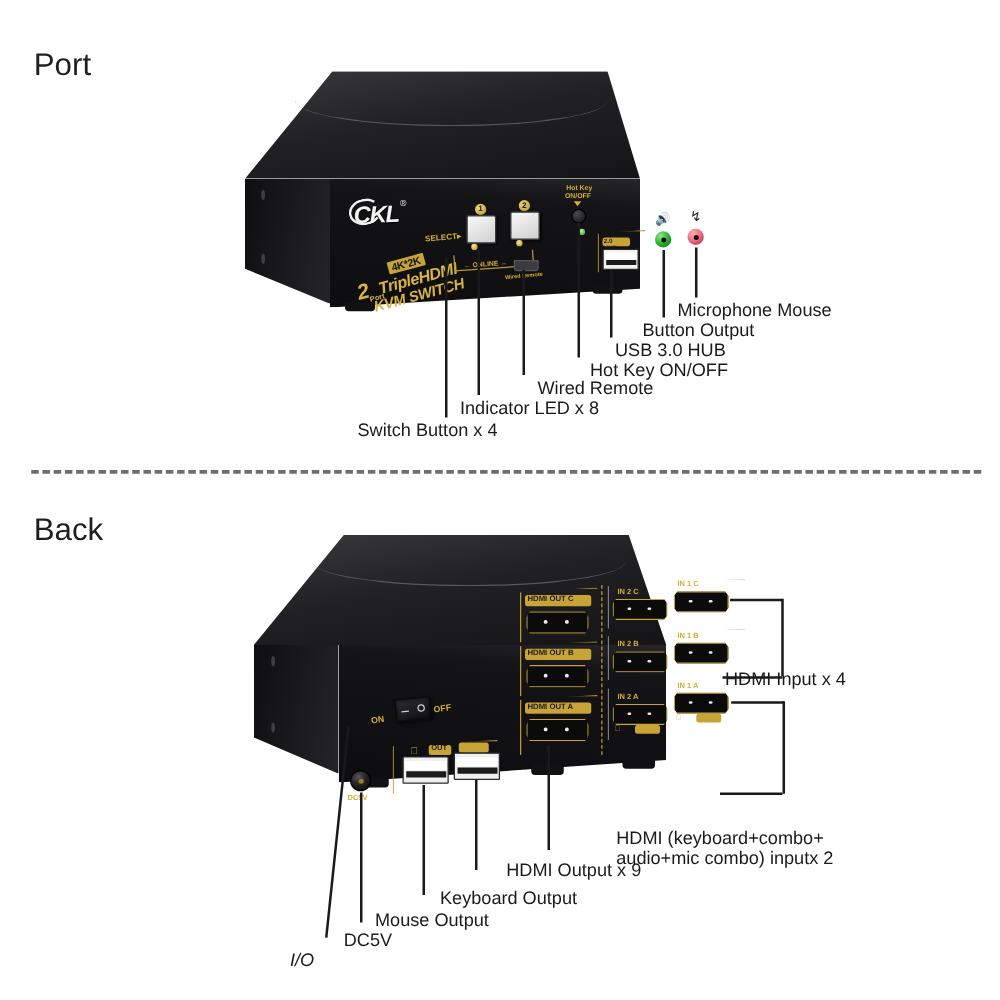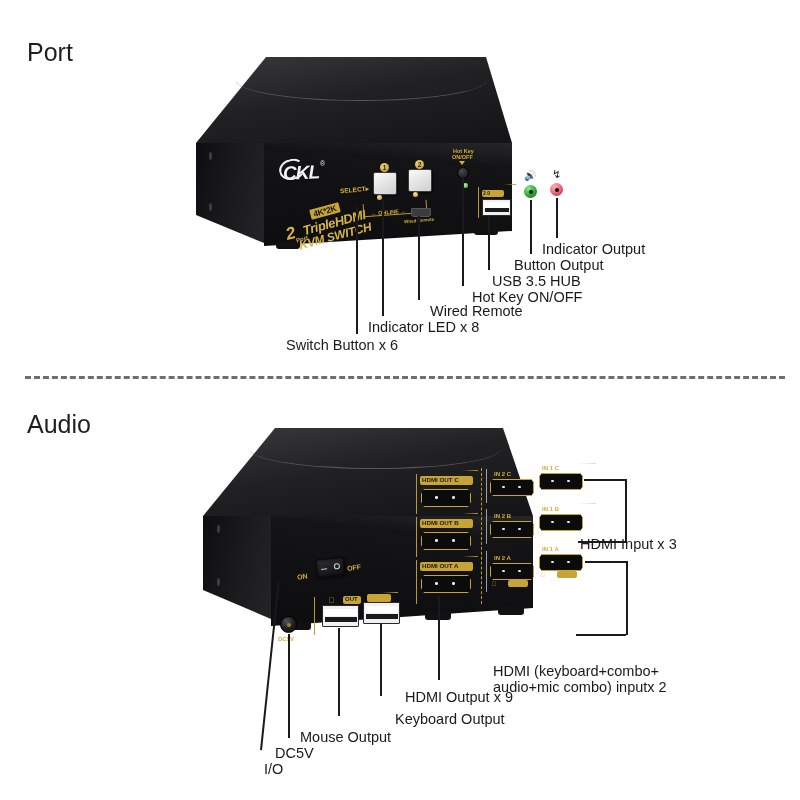--- a/index.html
+++ b/index.html
@@ -408,31 +408,31 @@
 </div>
 
 <div class="leader leader-v" style="left:356px; top:206px; height:128px;"></div>
 <div class="leader leader-v" style="left:382px; top:200px; height:116px;"></div>
 <div class="leader leader-v" style="left:418px; top:216px; height:84px;"></div>
 <div class="leader leader-v" style="left:462px; top:178px; height:108px;"></div>
 <div class="leader leader-v" style="left:488px; top:216px; height:54px;"></div>
 <div class="leader leader-v" style="left:530px; top:200px; height:54px;"></div>
 <div class="leader leader-v" style="left:556px; top:198px; height:40px;"></div>
 
-<div class="callout" style="left:286px; top:336px;">Switch Button x 6</div>
+<div class="callout" style="left:286px; top:336px;">Switch Button x 4</div>
 <div class="callout" style="left:368px; top:318px;">Indicator LED x 8</div>
 <div class="callout" style="left:430px; top:302px;">Wired Remote</div>
 <div class="callout" style="left:472px; top:288px;">Hot Key ON/OFF</div>
-<div class="callout" style="left:492px; top:272px;">USB 3.5 HUB</div>
+<div class="callout" style="left:492px; top:272px;">USB 3.0 HUB</div>
 <div class="callout" style="left:514px; top:256px;">Button Output</div>
-<div class="callout" style="left:542px; top:240px;">Indicator Output</div>
+<div class="callout" style="left:542px; top:240px;">Microphone Mouse</div>
 
 <div class="divider"></div>
 
-<div class="section-title" id="back-title">Audio</div>
+<div class="section-title" id="back-title">Back</div>
 
 <div class="device" id="back-device">
 
   <div class="top-face" style="left:203px; top:428px; width:330px; height:88px;
               clip-path: polygon(72px 0px, 300px 0px, 330px 88px, 0px 88px);"></div>
   <div class="swoosh" style="left:250px; top:430px; width:250px; height:38px;"></div>
 
   <div class="left-face" style="left:203px; top:516px; width:68px; height:103px;
               clip-path: polygon(0px 0px, 68px 0px, 68px 103px, 0px 74px);"></div>
   <div class="screw" style="left:217px; top:525px;"></div>
@@ -586,20 +586,20 @@
 <div class="leader leader-v" style="left:438px; top:596px; height:84px;"></div>
 
 <div class="leader leader-h" style="left:584px; top:479px; width:42px;"></div>
 <div class="leader leader-v" style="left:625px; top:479px; height:62px;"></div>
 <div class="leader leader-h" style="left:578px; top:541px; width:48px;"></div>
 
 <div class="leader leader-h" style="left:585px; top:561px; width:42px;"></div>
 <div class="leader leader-v" style="left:626px; top:561px; height:74px;"></div>
 <div class="leader leader-h" style="left:576px; top:634px; width:50px;"></div>
 
-<div class="callout" style="left:264px; top:760px;">I/O</div>
+<div class="callout" style="left:232px; top:760px;font-style:italic;">I/O</div>
 <div class="callout" style="left:275px; top:744px;">DC5V</div>
 <div class="callout" style="left:300px; top:728px;text-align:right;">Mouse Output</div>
-<div class="callout" style="left:352px; top:710px;margin-left:43px;">Keyboard Output</div>
+<div class="callout" style="left:352px; top:710px;">Keyboard Output</div>
 <div class="callout" style="left:405px; top:688px;">HDMI Output x 9</div>
-<div class="callout" style="left:580px; top:535px;">HDMI Input x 3</div>
+<div class="callout" style="left:580px; top:535px;">HDMI Input x 4</div>
 <div class="callout" style="left:493px; top:662px;">HDMI (keyboard+combo+</div>
 <div class="callout" style="left:493px; top:678px;">audio+mic combo) inputx 2</div>
 
 </body></html>

